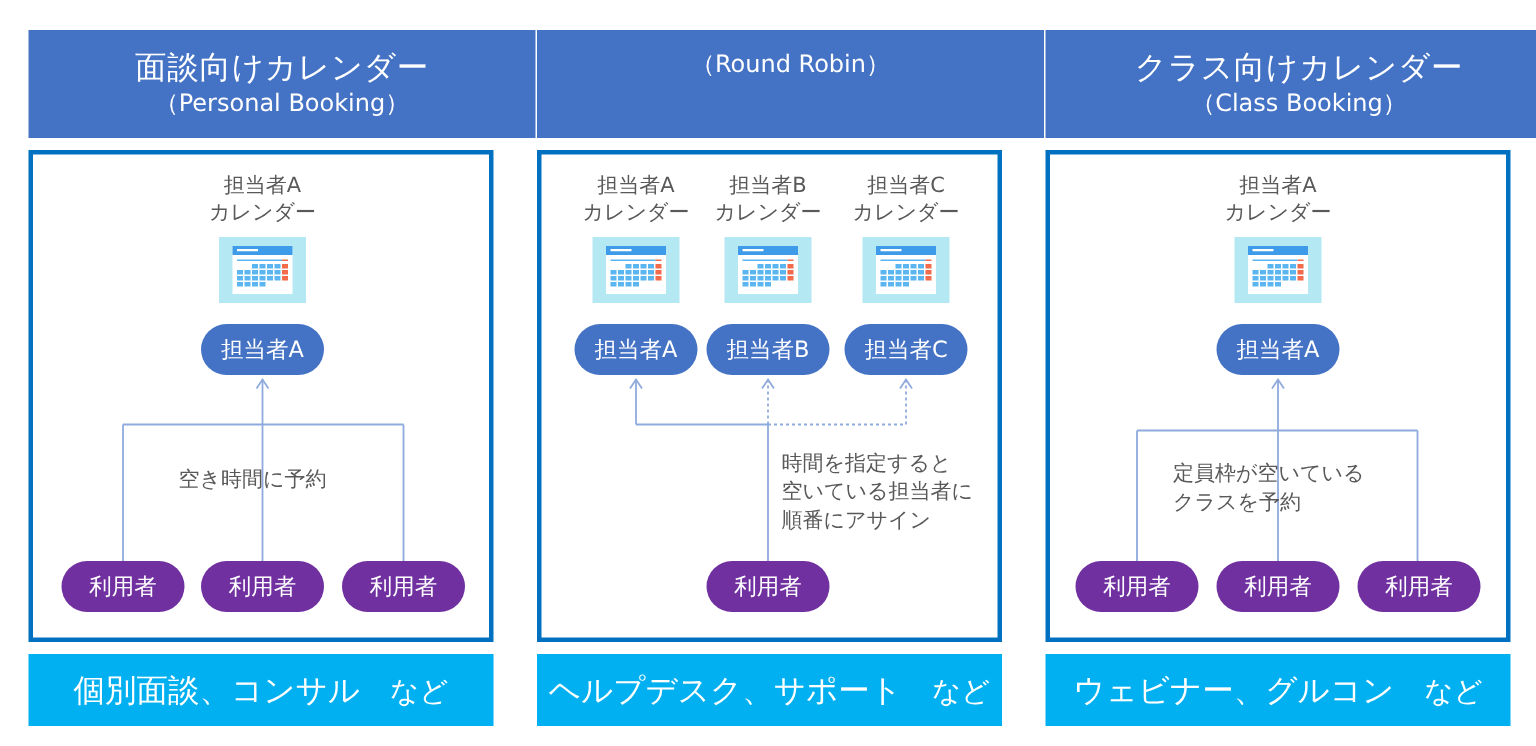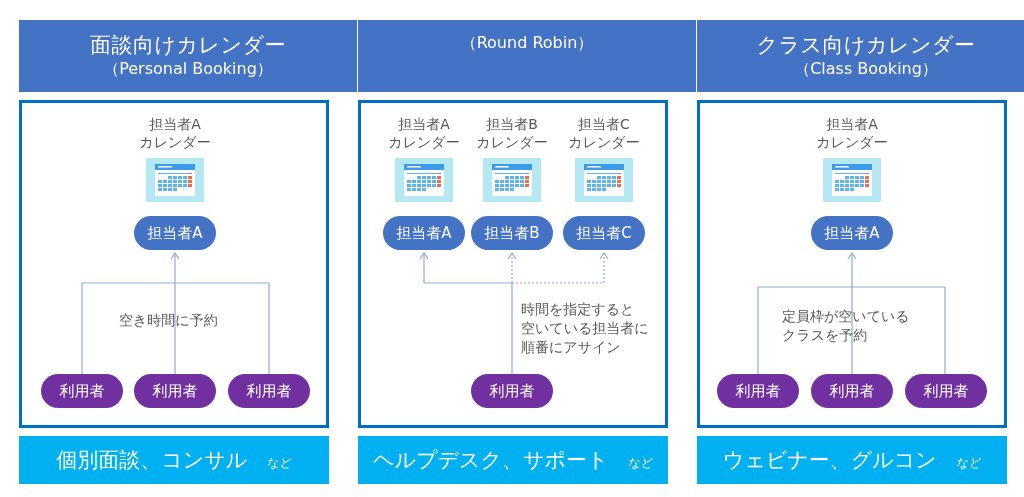--- a/index.html
+++ b/index.html
@@ -9,21 +9,21 @@
   .header { position:absolute; left:0; top:20px; width:338px; height:72px;
             background:#4472C4; color:#fff; text-align:center;
             box-sizing:border-box; padding-top:12px; }
   .header .t1 { font-size:21px; line-height:26px; letter-spacing:0.5px; }
   .header .t2 { font-size:16px; line-height:22px; }
   .box { position:absolute; left:0; top:100px; width:310px; height:328px;
          border:3px solid #0070C0; box-sizing:border-box; background:#fff; }
   .footer { position:absolute; left:0; top:436px; width:310px; height:48px;
             background:#00B0F0; color:#fff; text-align:center;
             font-size:21px; line-height:48px; }
-  .footer .small { font-size:12px; margin-left:20px; }
+  .footer .small { font-size:19px; margin-left:20px; }
   .cal-label { position:absolute; width:90px; text-align:center; color:#595959;
                font-size:14px; line-height:18px; }
   .cal-icon { position:absolute; width:58px; height:44px; background:#B4E8F2; }
   .staff { position:absolute; height:34px; width:82px; border-radius:17px;
            background:#4472C4; color:#fff; font-size:15px; line-height:34px;
            text-align:center; }
   .user { position:absolute; height:34px; width:82px; border-radius:17px;
           background:#7030A0; color:#fff; font-size:15px; line-height:34px;
           text-align:center; }
   .note { position:absolute; color:#595959; font-size:14px; line-height:19px; }

